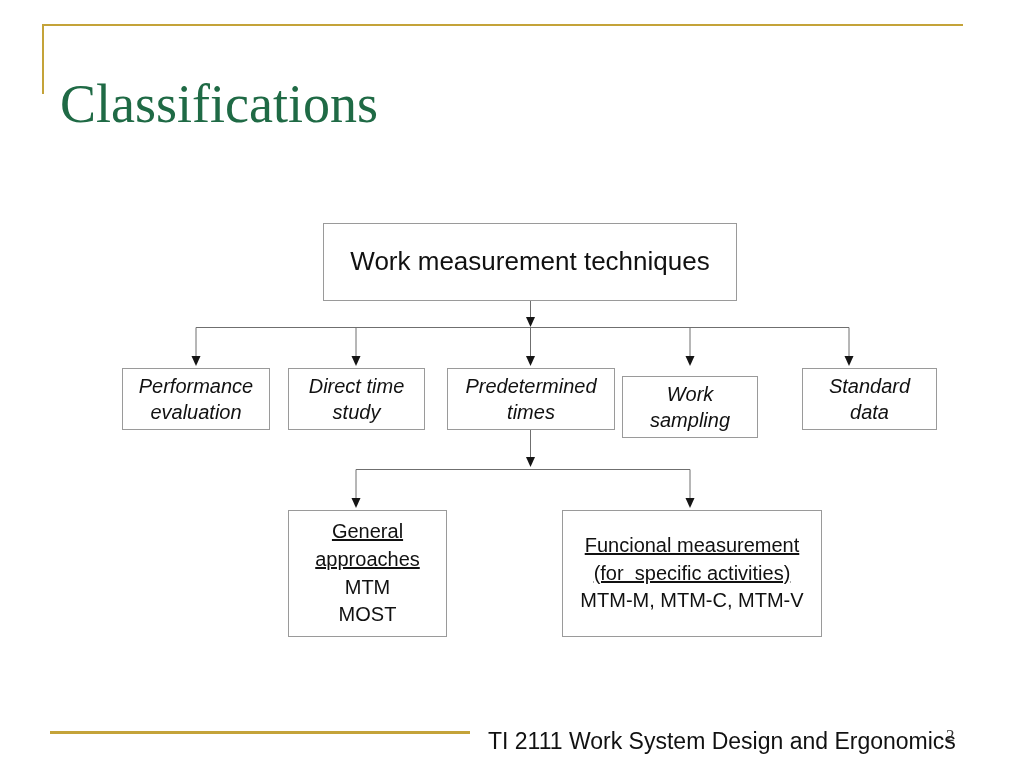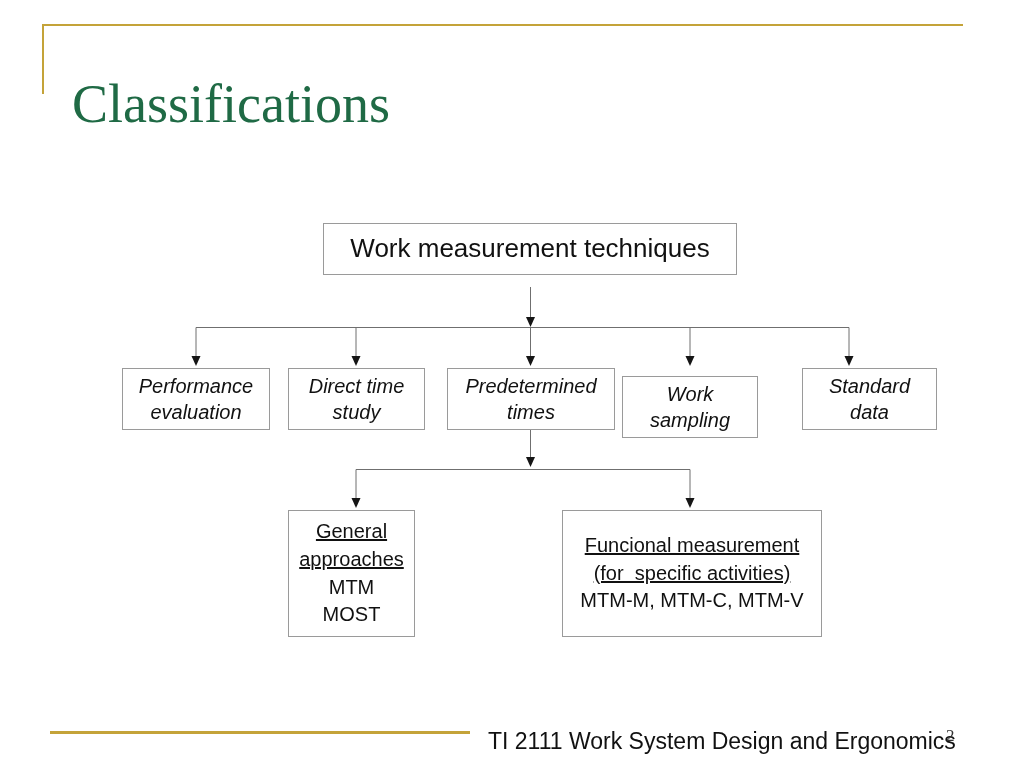--- a/index.html
+++ b/index.html
@@ -25,21 +25,20 @@
   .rule-footer { position: absolute; left: 50px; top: 731px; width: 420px; height: 3px; background: var(--gold); }
 
   
   .title {
     position: absolute; left: 60px; top: 40px;
     font-family: "Liberation Serif", serif;
     font-size: 54px; line-height: 1.05;
     color: var(--green);
     font-weight: 400;
     white-space: nowrap;
-    margin-left: 12px;
   }
 
   
   .node {
     position: absolute;
     border: 1px solid var(--box-border);
     background: #ffffff;
     display: flex; flex-direction: column;
     align-items: center; justify-content: center;
     text-align: center;
@@ -96,41 +95,41 @@
     <line x1="530.5" y1="430" x2="530.5" y2="459" stroke="var(--line)" stroke-width="1"></line>
     <polygon points="526,457 535,457 530.5,467" fill="#151515"></polygon>
     <line x1="356" y1="469.5" x2="690" y2="469.5" stroke="var(--line)" stroke-width="1"></line>
 
     <line x1="356" y1="469.5" x2="356" y2="500" stroke="var(--line)" stroke-width="1"></line>
     <polygon points="351.5,498 360.5,498 356,508" fill="#151515"></polygon>
     <line x1="690" y1="469.5" x2="690" y2="500" stroke="var(--line)" stroke-width="1"></line>
     <polygon points="685.5,498 694.5,498 690,508" fill="#151515"></polygon>
   </svg>
 
-  <div class="node node-root" style="left:323px; top:223px; width:414px; height:52px;">
+  <div class="node node-root" style="left:323px; top:223px; width:414px; height:78px;">
     <span class="box-line">Work measurement techniques</span>
   </div>
 
   <div class="node node-mid" style="left:122px; top:368px; width:148px; height:62px;">
     <span class="box-line" style="white-space:normal">Performance evaluation</span>
   </div>
   <div class="node node-mid" style="left:447px; top:368px; width:168px; height:62px;">
     <span class="box-line" style="white-space:normal">Predetermined times</span>
   </div>
   <div class="node node-mid" style="left:288px; top:368px; width:137px; height:62px;">
     <span class="box-line" style="white-space:normal">Direct time study</span>
   </div>
   <div class="node node-mid" style="left:622px; top:376px; width:136px; height:62px;justify-content:center;">
     <span class="box-line" style="white-space:normal">Work sampling</span>
   </div>
   <div class="node node-mid" style="left:802px; top:368px; width:135px; height:62px;">
     <span class="box-line" style="white-space:normal">Standard data</span>
   </div>
 
-  <div class="node node-leaf" style="left:288px; top:510px; width:127px; height:127px;">
+  <div class="node node-leaf" style="left:288px; top:510px; width:159px; height:127px;">
     <span class="box-line u">General</span>
     <span class="box-line u">approaches</span>
     <span class="box-line">MTM</span>
     <span class="box-line">MOST</span>
   </div>
   <div class="node node-leaf" style="left:562px; top:510px; width:260px; height:127px;">
     <span class="box-line u">Funcional measurement</span>
     <span class="box-line u">(for  specific activities)</span>
     <span class="box-line">MTM-M, MTM-C, MTM-V</span>
   </div>

